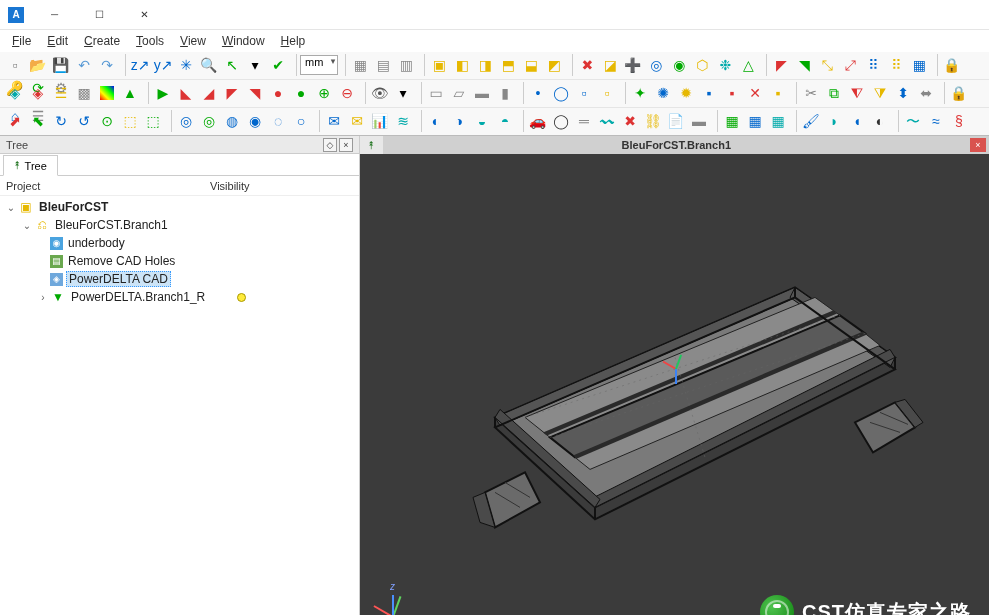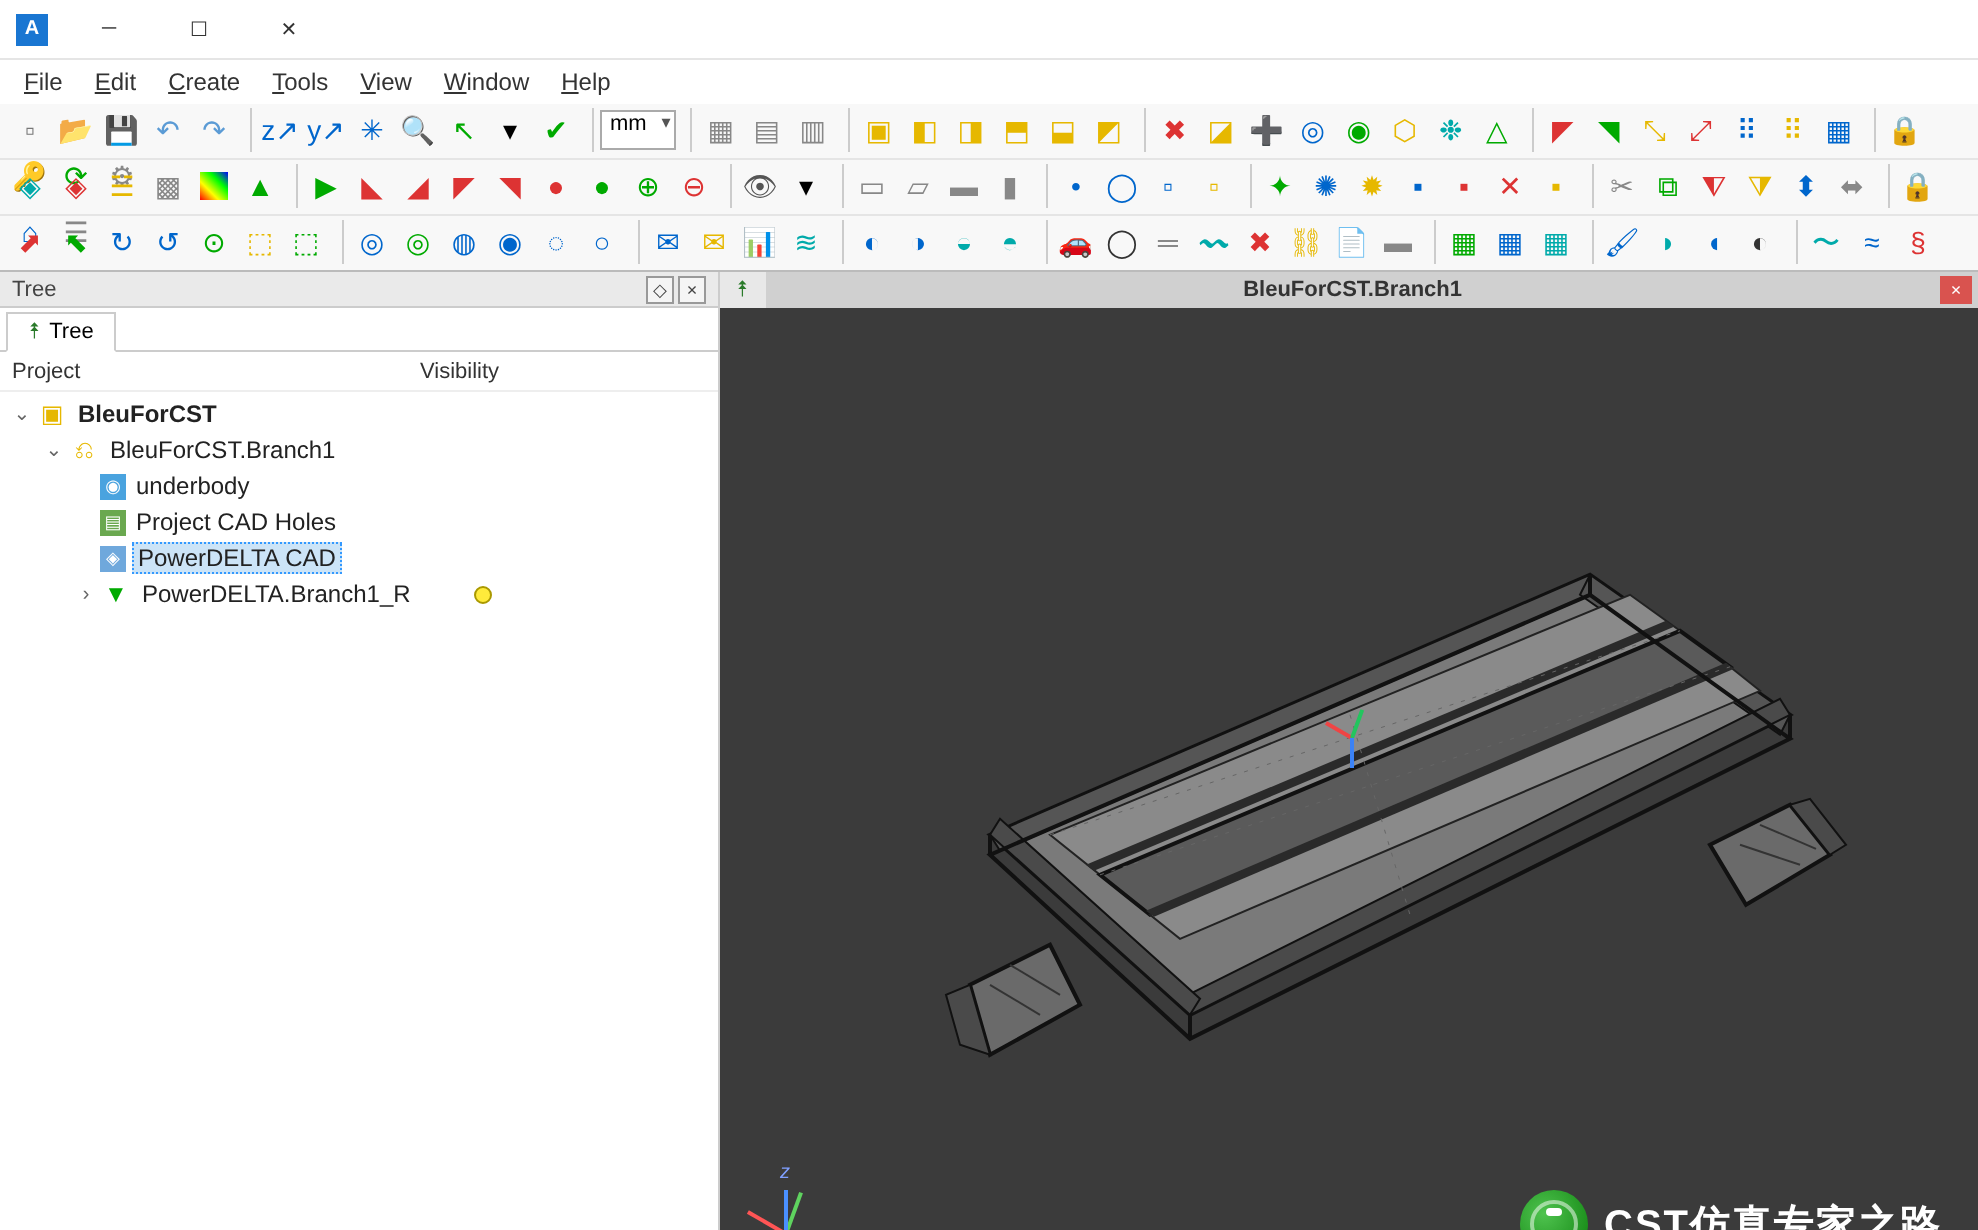--- a/index.html
+++ b/index.html
@@ -524,21 +524,21 @@
         <span class="lbl">BleuForCST.Branch1</span>
       </div>
       <div class="tn ind3">
         <span class="tw"></span>
         <span class="tic" style="background:#4aa3df;width:13px;height:13px;color:#fff;font-size:9px;">◉</span>
         <span class="lbl">underbody</span>
       </div>
       <div class="tn ind3">
         <span class="tw"></span>
         <span class="tic" style="background:#6aa84f;width:13px;height:13px;color:#fff;font-size:9px;">▤</span>
-        <span class="lbl">Project CAD Holes</span>
+        <span class="lbl">Remove CAD Holes</span>
       </div>
       <div class="tn ind3 sel">
         <span class="tw"></span>
         <span class="tic" style="background:#6fa8dc;width:13px;height:13px;color:#fff;font-size:9px;">◈</span>
         <span class="lbl">PowerDELTA CAD</span>
       </div>
       <div class="tn ind3">
         <span class="tw">›</span>
         <span class="tic" style="color:#0a0">▼</span>
         <span class="lbl">PowerDELTA.Branch1_R</span>

